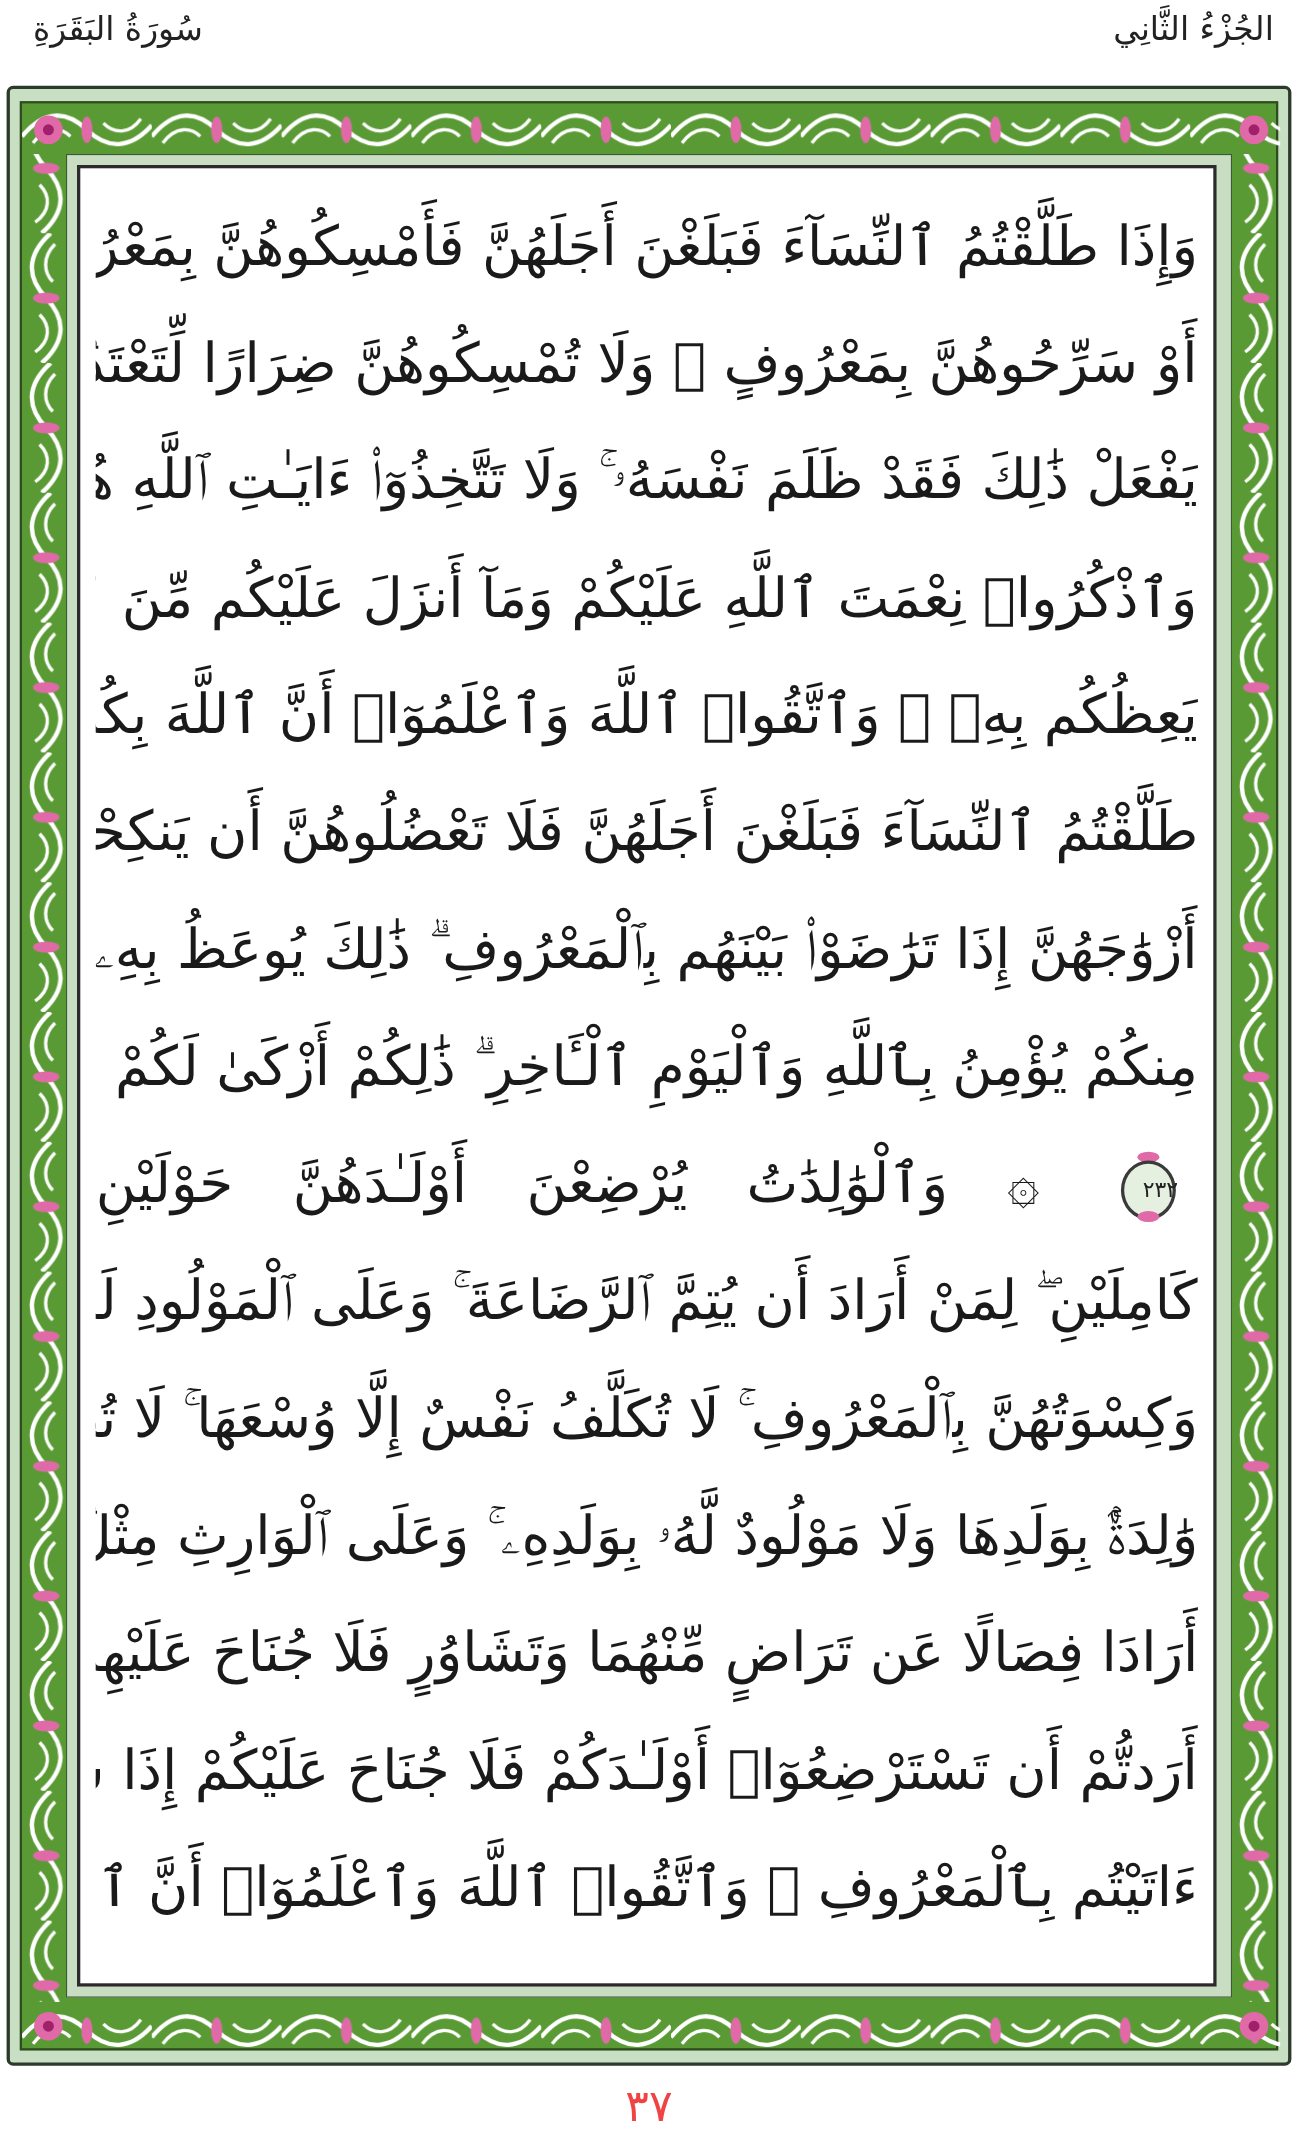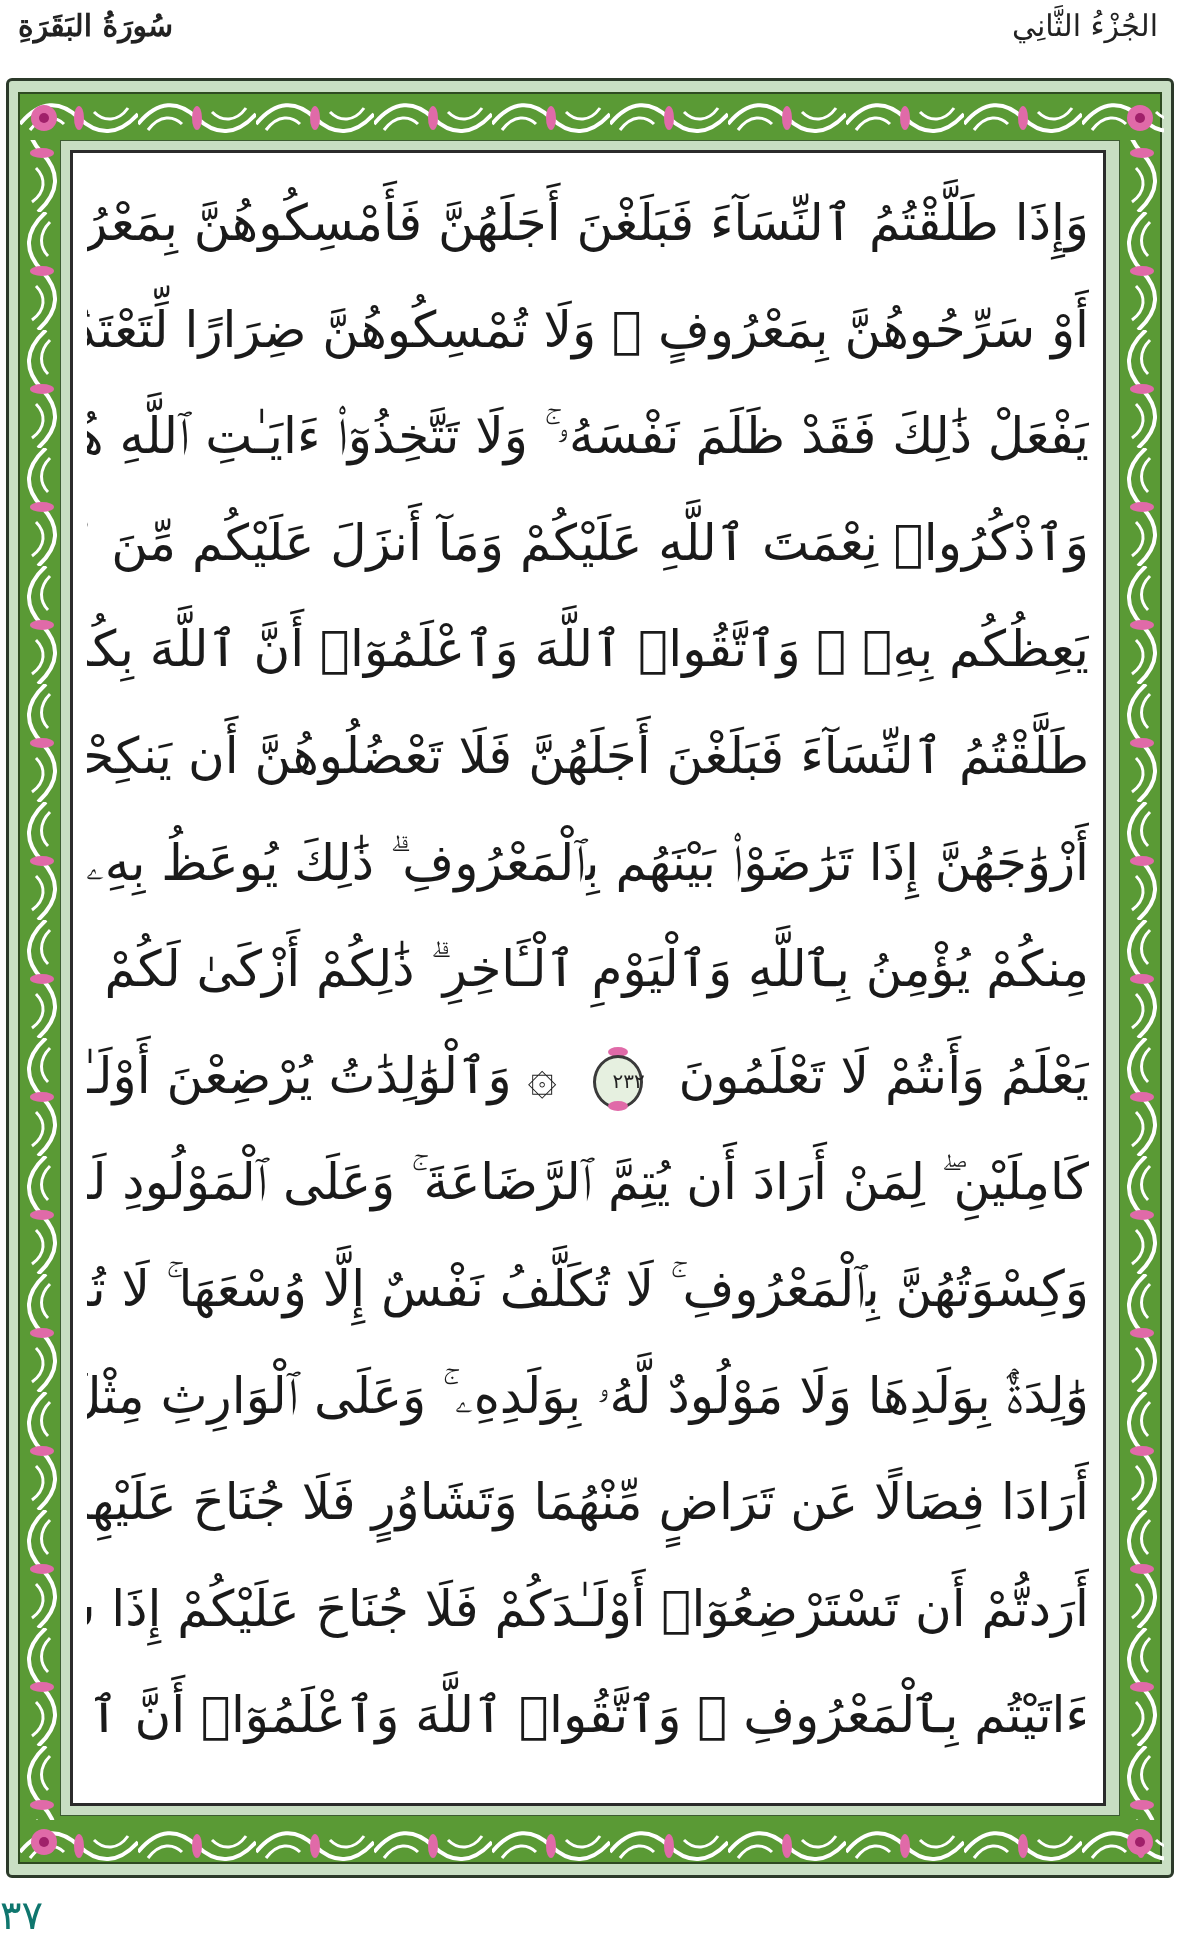--- a/index.html
+++ b/index.html
@@ -1,21 +1,21 @@
 <!DOCTYPE html>
 <html><head>
 <meta charset="utf-8">
 <style>
   html, body { margin: 0; padding: 0; background: #ffffff; }
   body { width: 1180px; height: 1941px; position: relative; overflow: hidden; font-family: "DejaVu Sans", sans-serif; }
   .header-left, .header-right {
     position: absolute; top: 8px; font-size: 30px; color: #222; direction: rtl;
     font-family: "DejaVu Serif", serif;
   }
-  .header-left { left: 18px; font-weight: bold; }
+  .header-left { left: 30px; }
   .header-right { right: 22px; }
 
   
   .border-outer {
     position: absolute; left: 6px; top: 78px; width: 1168px; height: 1800px;
     background: #c9dfc4; border: 3px solid #2c3a2a; box-sizing: border-box;
     border-radius: 6px;
   }
   .border-band {
     position: absolute; left: 18px; top: 92px; width: 1144px; height: 1772px;
@@ -52,22 +52,22 @@
     position: absolute; left: 17px; width: 20px; height: 10px; background: #e06aa8;
     border-radius: 50%;
   }
   .ayah-marker .petal-top { top: 0; }
   .ayah-marker .petal-bottom { bottom: 0; }
   .ayah-marker .num {
     position: absolute; left: 0; right: 0; top: 20px; text-align: center;
     font-size: 20px; line-height: 28px; color: #222; direction: rtl;
   }
   .page-number {
-    position: absolute; left: 0; right: 0; top: 1890px; 
-    font-size: 40px; color: #0f766e; line-height: 50px;
+    position: absolute; left: 0; right: 0; top: 1890px; text-align: center;
+    font-size: 40px; color: #ef4444; line-height: 50px;
   }
 </style>
 </head>
 <body>
 
 <div class="header-left">سُورَةُ البَقَرَةِ</div>
 <div class="header-right">الجُزْءُ الثَّانِي</div>
 
 <div class="border-outer"></div>
 <div class="border-band">
@@ -114,21 +114,20 @@
     <div class="line">وَٱذْكُرُوا۟ نِعْمَتَ ٱللَّهِ عَلَيْكُمْ وَمَآ أَنزَلَ عَلَيْكُم مِّنَ ٱلْكِتَـٰبِ وَٱلْحِكْمَةِ</div>
     <div class="line">
       <span>يَعِظُكُم بِهِۦ ۚ وَٱتَّقُوا۟ ٱللَّهَ وَٱعْلَمُوٓا۟ أَنَّ ٱللَّهَ بِكُلِّ شَىْءٍ عَلِيمٌ</span>
       
       
     </div>
     <div class="line">طَلَّقْتُمُ ٱلنِّسَآءَ فَبَلَغْنَ أَجَلَهُنَّ فَلَا تَعْضُلُوهُنَّ أَن يَنكِحْنَ</div>
     <div class="line">أَزْوَٰجَهُنَّ إِذَا تَرَٰضَوْا۟ بَيْنَهُم بِٱلْمَعْرُوفِ ۗ ذَٰلِكَ يُوعَظُ بِهِۦ مَن كَانَ</div>
     <div class="line">مِنكُمْ يُؤْمِنُ بِٱللَّهِ وَٱلْيَوْمِ ٱلْـَٔاخِرِ ۗ ذَٰلِكُمْ أَزْكَىٰ لَكُمْ وَأَطْهَرُ ۗ وَٱللَّهُ</div>
     <div class="line">
-      <span>يَعْلَمُ وَأَنتُمْ لَا تَعْلَمُونَ</span>
       <span class="ayah-marker">
         <span class="petal-top"></span>
         <span class="ring"></span>
         <span class="petal-bottom"></span>
         <span class="num">٢٣٢</span>
       </span>
       <span>۞ وَٱلْوَٰلِدَٰتُ يُرْضِعْنَ أَوْلَـٰدَهُنَّ حَوْلَيْنِ</span>
     </div>
     <div class="line">كَامِلَيْنِ ۖ لِمَنْ أَرَادَ أَن يُتِمَّ ٱلرَّضَاعَةَ ۚ وَعَلَى ٱلْمَوْلُودِ لَهُۥ رِزْقُهُنَّ</div>
     <div class="line">وَكِسْوَتُهُنَّ بِٱلْمَعْرُوفِ ۚ لَا تُكَلَّفُ نَفْسٌ إِلَّا وُسْعَهَا ۚ لَا تُضَآرَّ</div>

